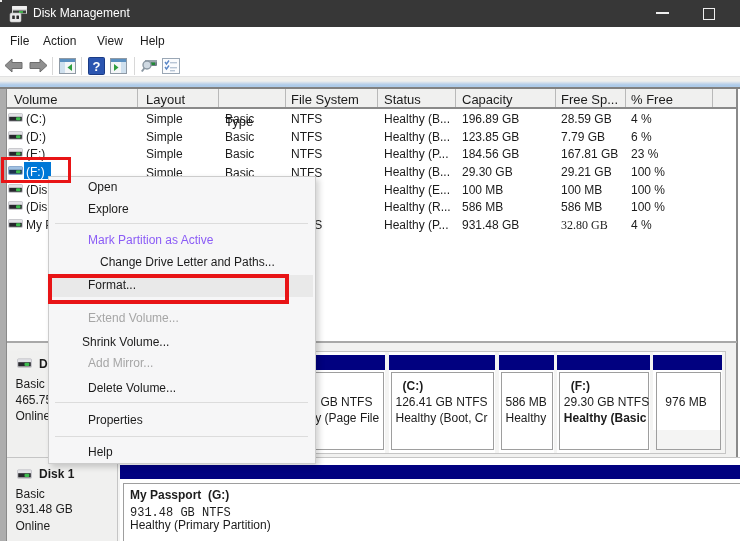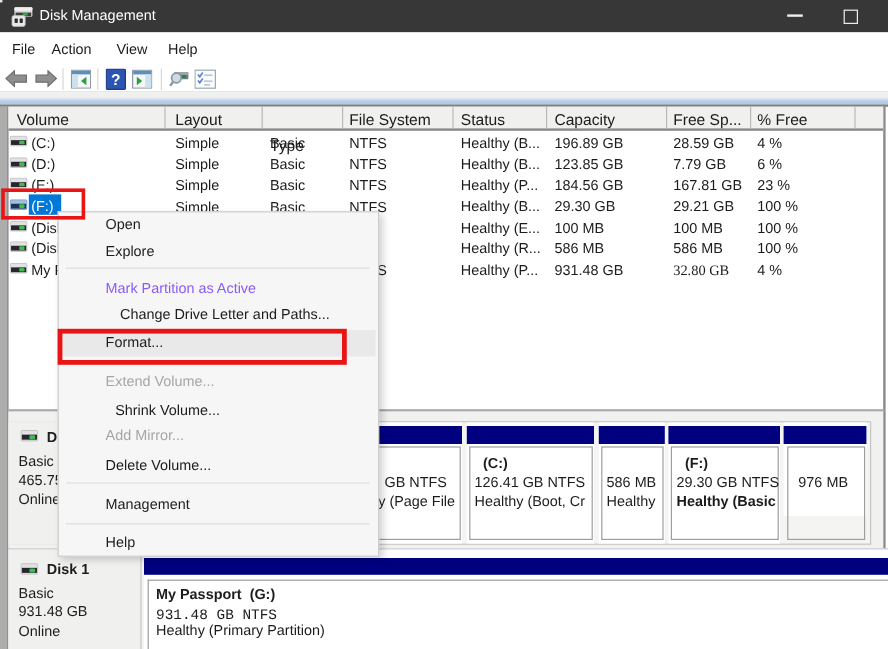--- a/index.html
+++ b/index.html
@@ -278,23 +278,23 @@
 <div id="menu">
     <div class="abs" style="left:47.5px;top:176px;width:268.5px;height:288px;background:#f6f6f7;border:1px solid #cccccc;box-sizing:border-box;z-index:50;box-shadow:3px 3px 6px rgba(0,0,0,0.18);"></div>
     <div class="abs t12" style="left:88px;top:179.5px;z-index:52;">Open</div>
     <div class="abs t12" style="left:88px;top:201.5px;z-index:52;">Explore</div>
     <div class="abs" style="left:55px;top:222.5px;width:253px;height:1px;background:#dcdcdc;z-index:51;"></div>
     <div class="abs t12" style="left:88px;top:233px;z-index:52;color:#8b5cf6;">Mark Partition as Active</div>
     <div class="abs t12" style="left:100px;top:255px;z-index:52;">Change Drive Letter and Paths...</div>
     <div class="abs" style="left:50px;top:275px;width:263px;height:22px;background:#e9e9e9;z-index:51;"></div>
     <div class="abs t12" style="left:88px;top:277.5px;z-index:52;">Format...</div>
     <div class="abs t12" style="left:88px;top:311px;z-index:52;color:#a6a6a6;">Extend Volume...</div>
-    <div class="abs t12" style="left:96px;top:335px;z-index:52;text-align:center;">Shrink Volume...</div>
+    <div class="abs t12" style="left:82px;top:335px;z-index:52;text-align:center;">Shrink Volume...</div>
     <div class="abs t12" style="left:88px;top:356px;z-index:52;color:#a6a6a6;">Add Mirror...</div>
     <div class="abs t12" style="left:88px;top:381px;z-index:52;">Delete Volume...</div>
     <div class="abs" style="left:55px;top:402.3px;width:253px;height:1px;background:#dcdcdc;z-index:51;"></div>
-    <div class="abs t12" style="left:88px;top:412.7px;z-index:52;">Management</div>
+    <div class="abs t12" style="left:88px;top:412.7px;z-index:52;">Properties</div>
     <div class="abs" style="left:55px;top:436.2px;width:253px;height:1px;background:#dcdcdc;z-index:51;"></div>
     <div class="abs t12" style="left:88px;top:444.8px;z-index:52;">Help</div>
   </div>
 
 <div class="abs" style="left:1px;top:157px;width:70px;height:26px;border:3.5px solid #e81416;box-sizing:border-box;z-index:60;"></div>
 <div class="abs" style="left:48px;top:274px;width:241px;height:29.5px;border:4px solid #e81416;box-sizing:border-box;z-index:60;"></div>
 
 </body></html>

